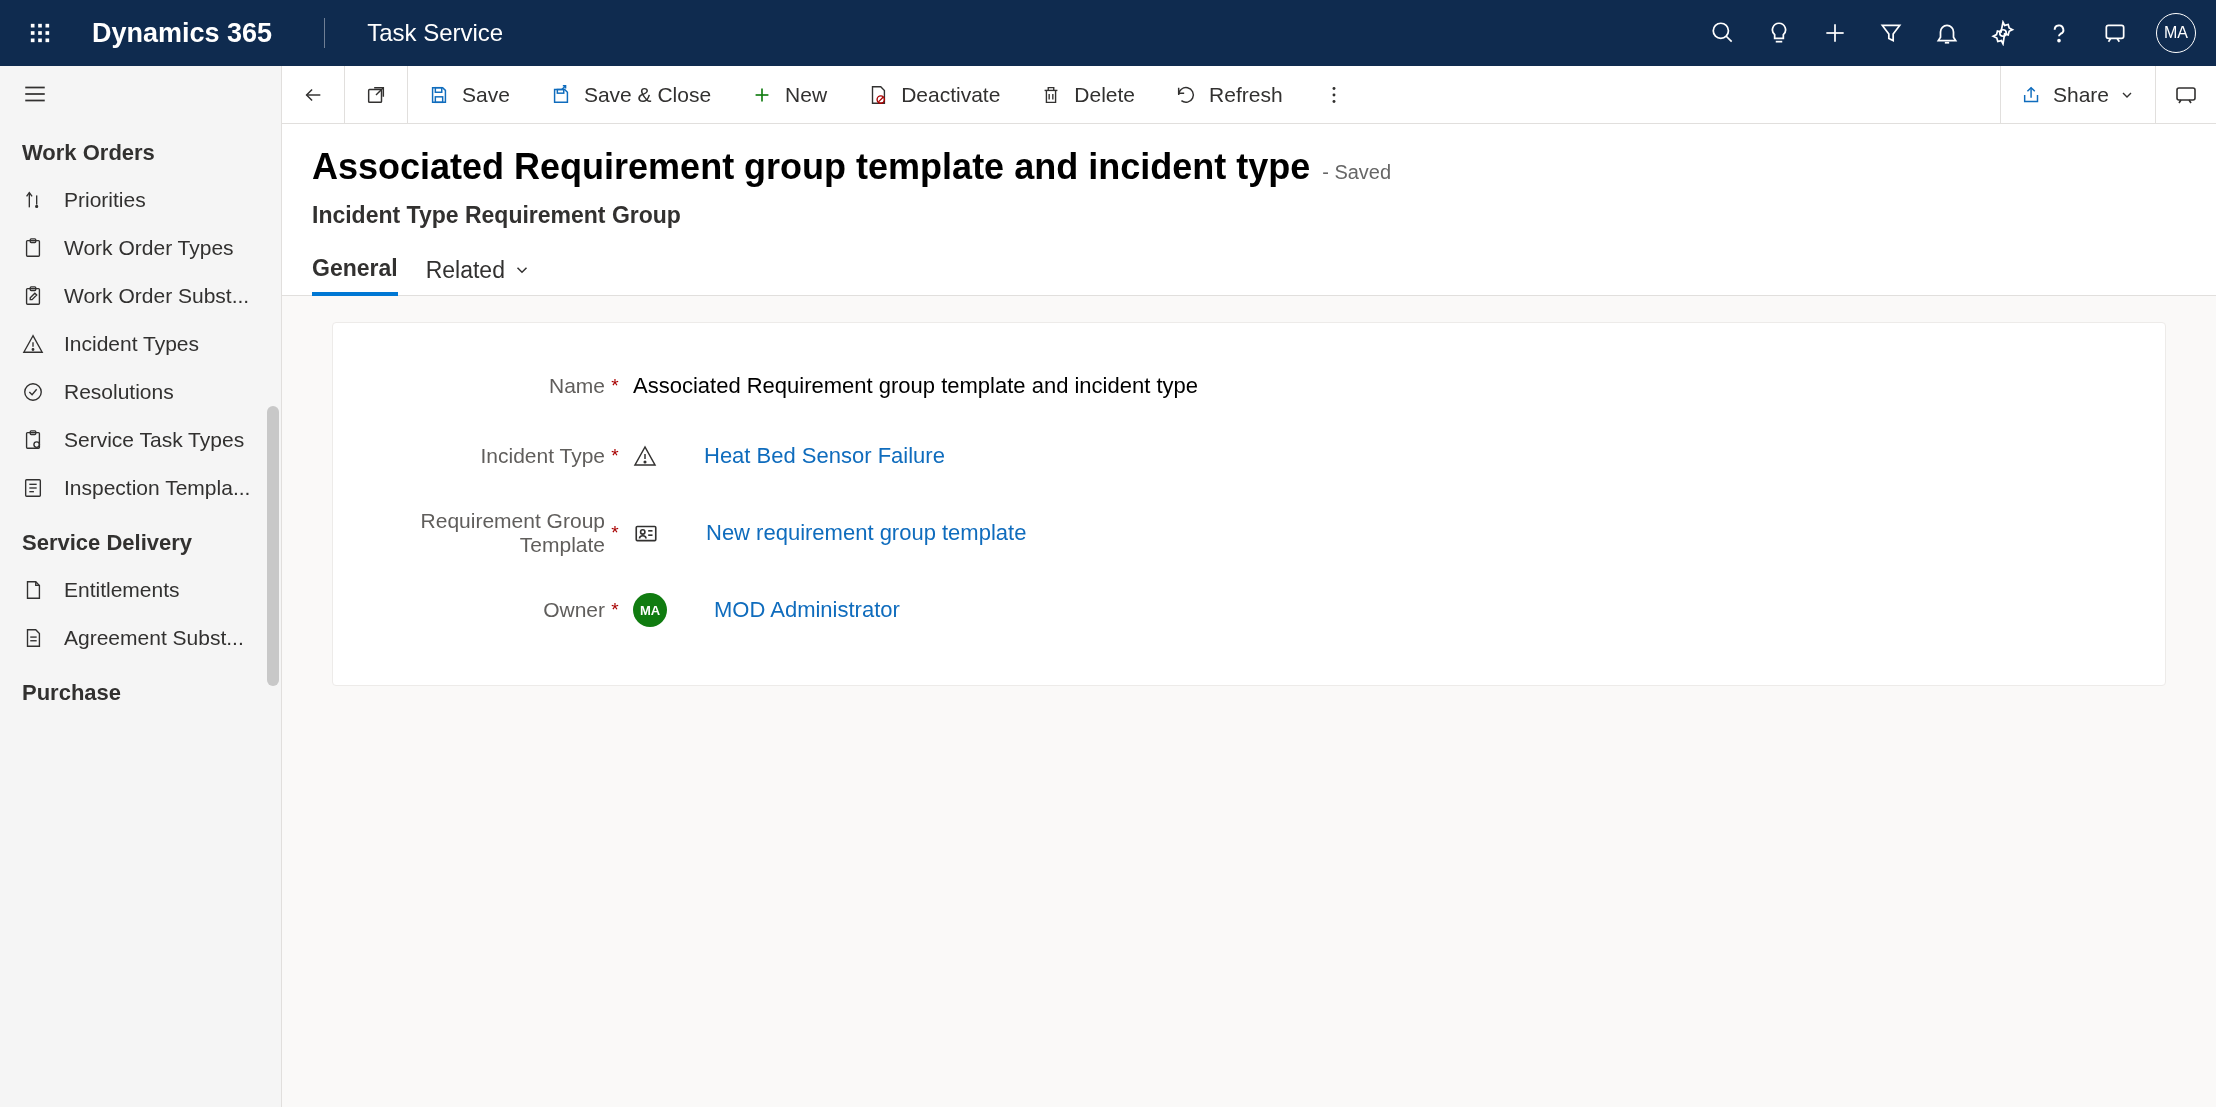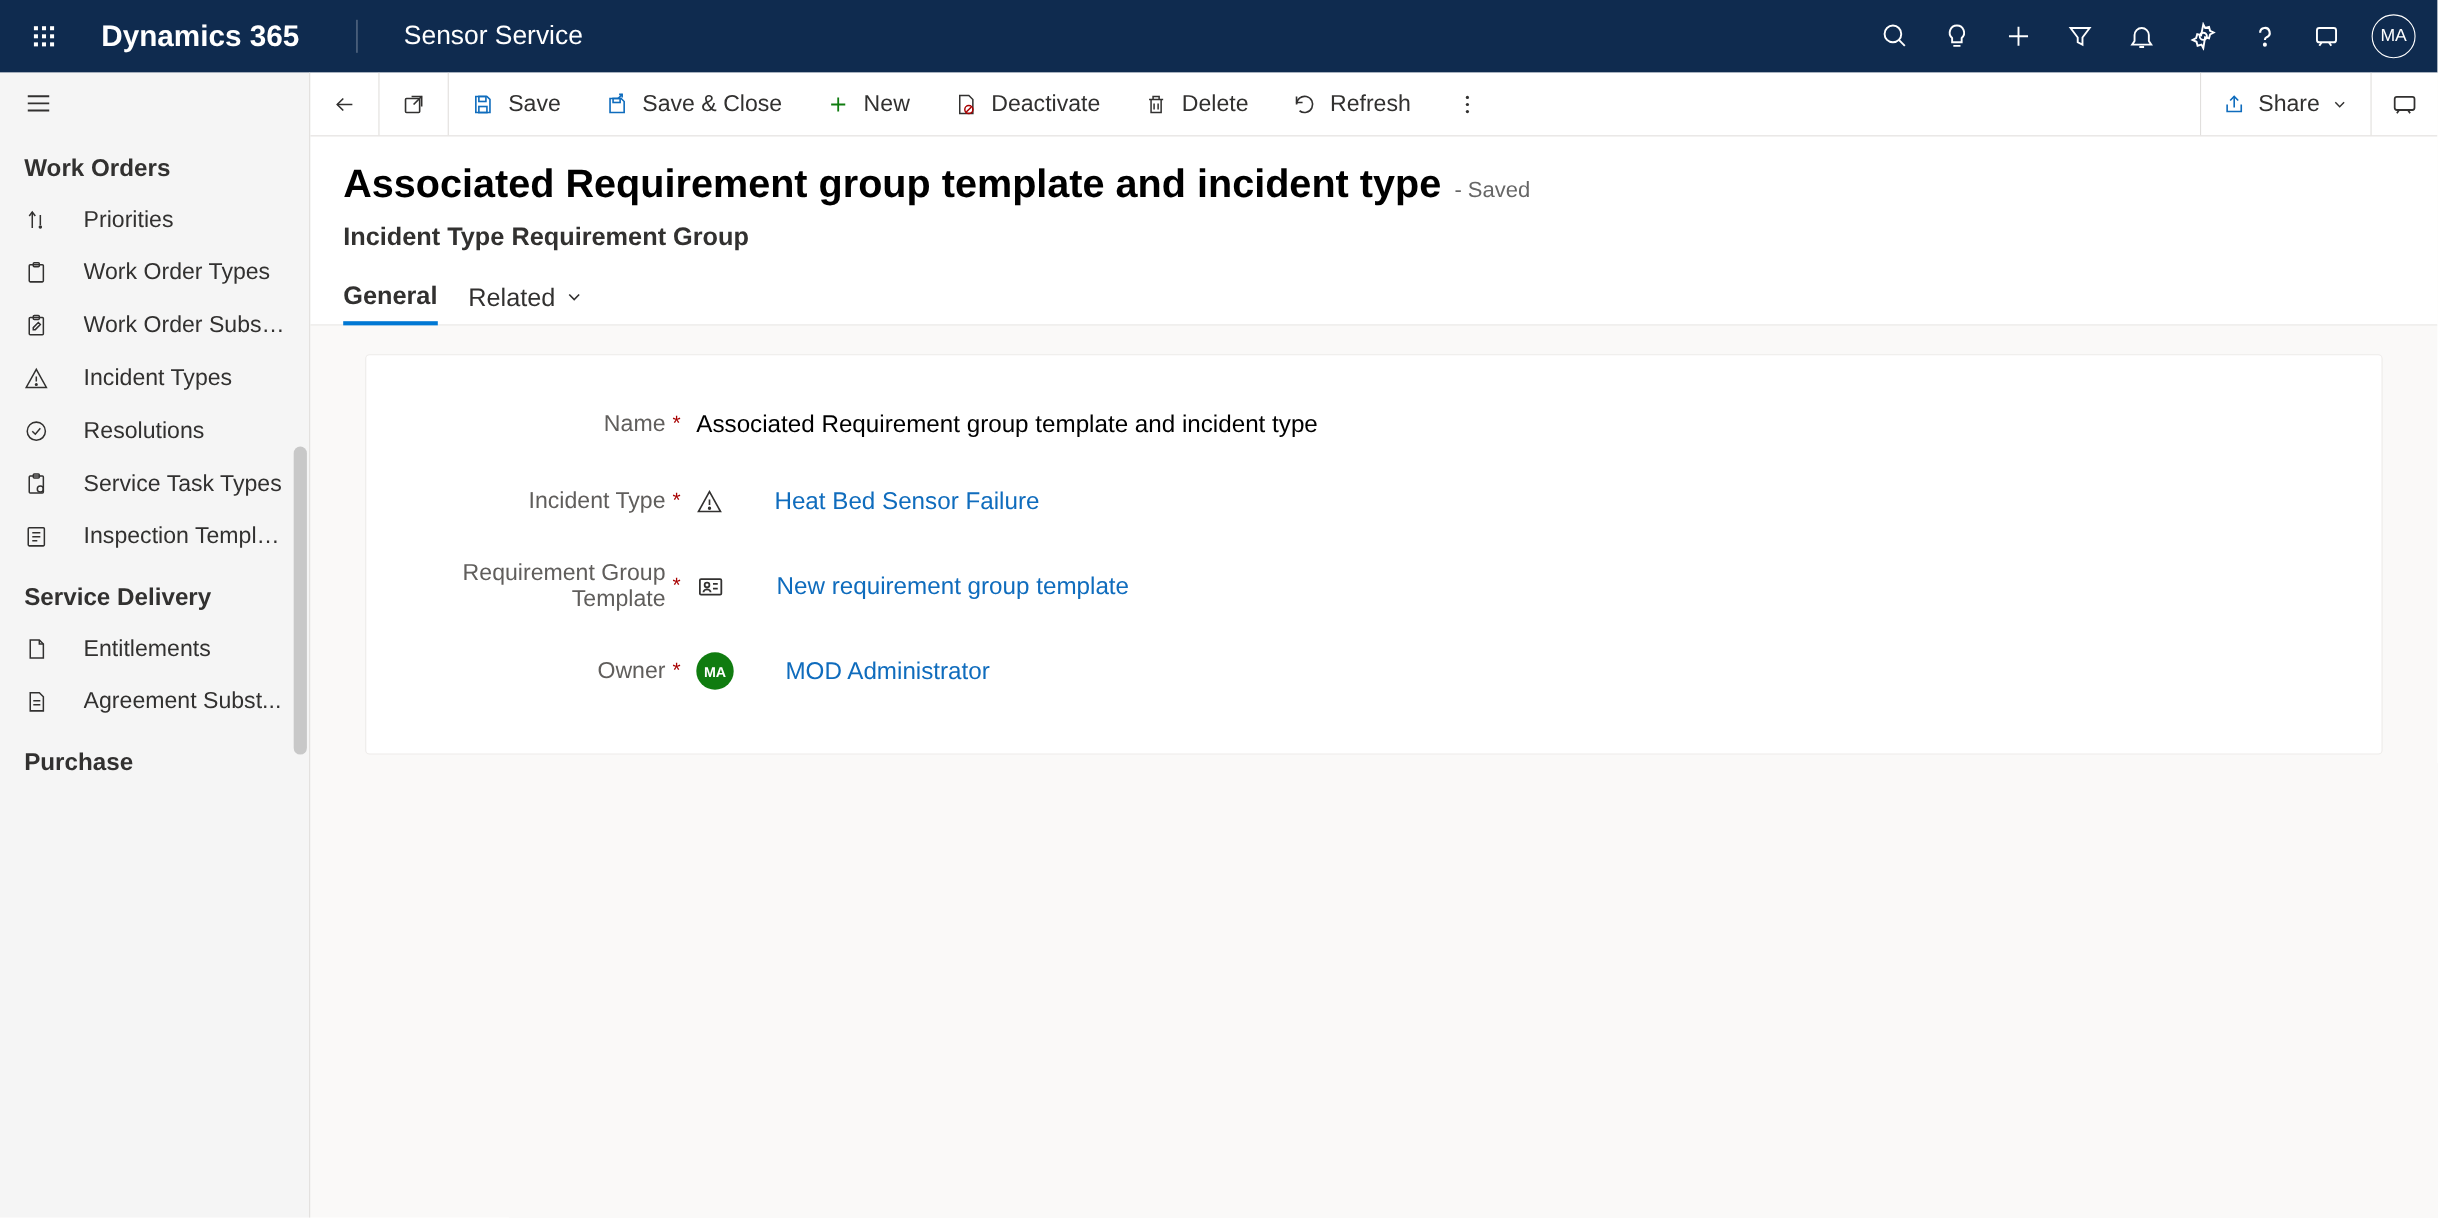--- a/index.html
+++ b/index.html
@@ -23,21 +23,21 @@
   .top-icon-btn { width: 50px; height: 50px; display: flex; align-items: center; justify-content: center; cursor: pointer; border-radius: 2px; }
   .avatar-top { width: 40px; height: 40px; border: 1px solid #ffffff; border-radius: 50%; display: flex; align-items: center; justify-content: center; font-size: 16px; margin-left: 10px; cursor: pointer; }
   
   
   .layout { display: flex; height: calc(100vh - 66px); }
   
   
   .sidebar { width: 282px; background: #f5f5f5; border-right: 1px solid #e1dfdd; display: flex; flex-direction: column; position: relative; }
   .hamburger { height: 56px; display: flex; align-items: center; padding-left: 22px; cursor: pointer; }
   .nav-group-header { font-size: 22px; font-weight: 600; padding: 18px 22px 10px 22px; color: #323130; }
-  .nav-item { display: flex; align-items: center; padding: 12px 22px; cursor: pointer; color: #323130; font-size: 21px; gap: 32px; }
+  .nav-item { display: flex; align-items: center; padding: 12px 22px; cursor: pointer; color: #323130; font-size: 21px; gap: 20px; }
   .nav-icon { width: 22px; height: 22px; display: flex; align-items: center; justify-content: center; flex-shrink: 0; }
   .nav-item-label { white-space: nowrap; overflow: hidden; text-overflow: ellipsis; flex: 1; }
   .sidebar-scroll { position: absolute; right: 2px; top: 340px; width: 12px; height: 280px; background: #c8c8c8; border-radius: 6px; }
   
   
   .main { flex: 1; display: flex; flex-direction: column; overflow: hidden; background: #ffffff; }
   
   
   .cmdbar { height: 58px; border-bottom: 1px solid #e1dfdd; display: flex; align-items: stretch; }
   .cmd-btn { display: flex; align-items: center; padding: 15px 20px; gap: 12px; cursor: pointer; font-size: 21px; color: #323130; }
@@ -83,21 +83,21 @@
         <rect x="2" y="10" width="4" height="4"></rect>
         <rect x="10" y="10" width="4" height="4"></rect>
         <rect x="18" y="10" width="4" height="4"></rect>
         <rect x="2" y="18" width="4" height="4"></rect>
         <rect x="10" y="18" width="4" height="4"></rect>
         <rect x="18" y="18" width="4" height="4"></rect>
       </svg>
   </div>
   <div class="brand">Dynamics 365</div>
   <div class="divider-v"></div>
-  <div class="app-name">Sensor Service</div>
+  <div class="app-name">Task Service</div>
   <div class="top-nav-right">
     <div class="top-icon-btn">
       <svg width="26" height="26" viewBox="0 0 24 24" fill="none" stroke="#ffffff" stroke-width="1.6">
           <circle cx="10" cy="10" r="7"></circle>
           <line x1="20" y1="20" x2="15" y2="15"></line>
         </svg>
     </div>
     <div class="top-icon-btn">
       <svg width="26" height="26" viewBox="0 0 24 24" fill="none" stroke="#ffffff" stroke-width="1.6">
           <path d="M12 3a6 6 0 0 0-4 10.5V17h8v-3.5A6 6 0 0 0 12 3z"></path>

